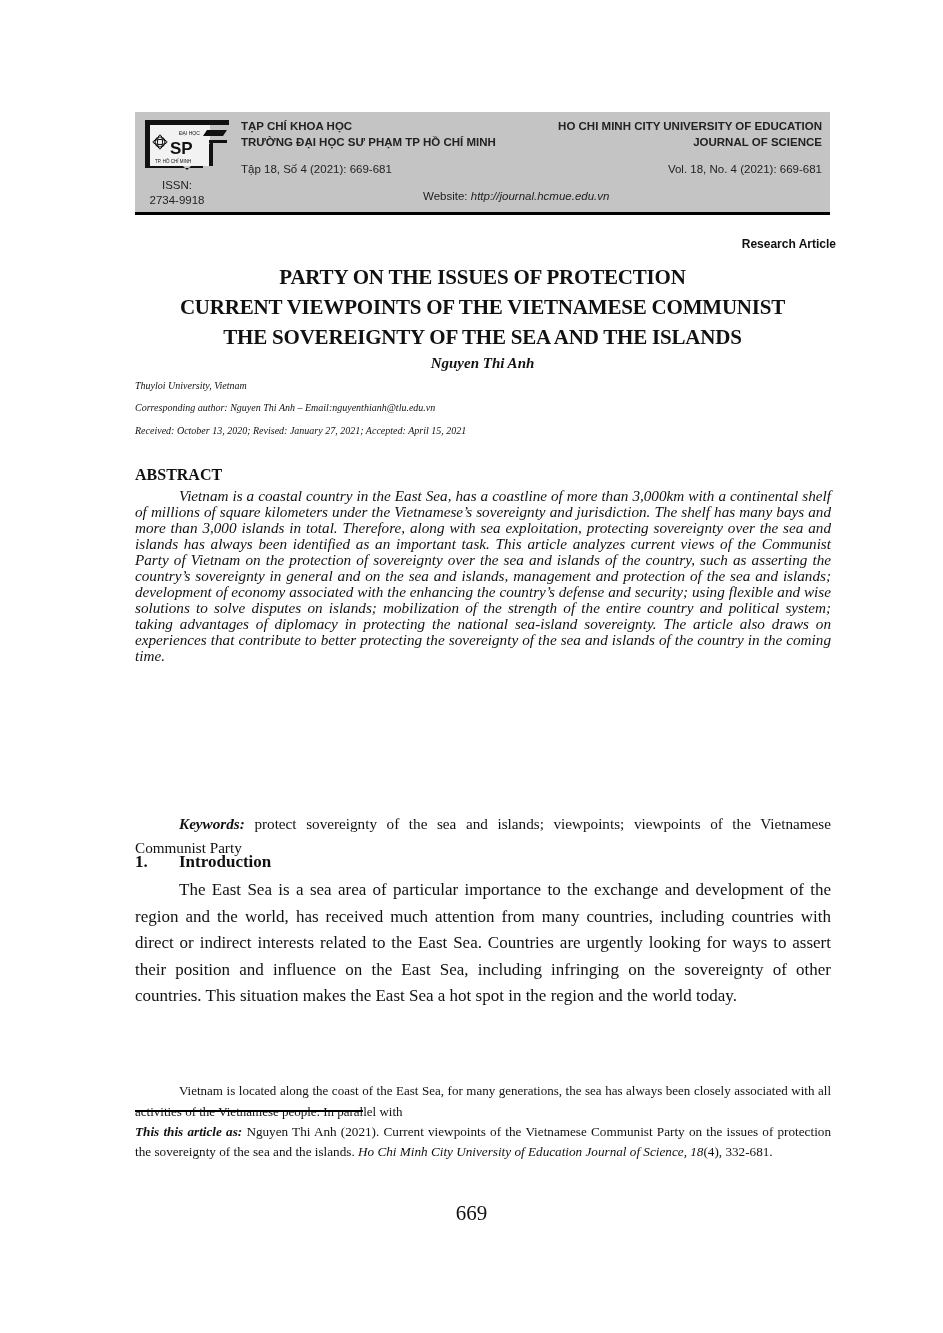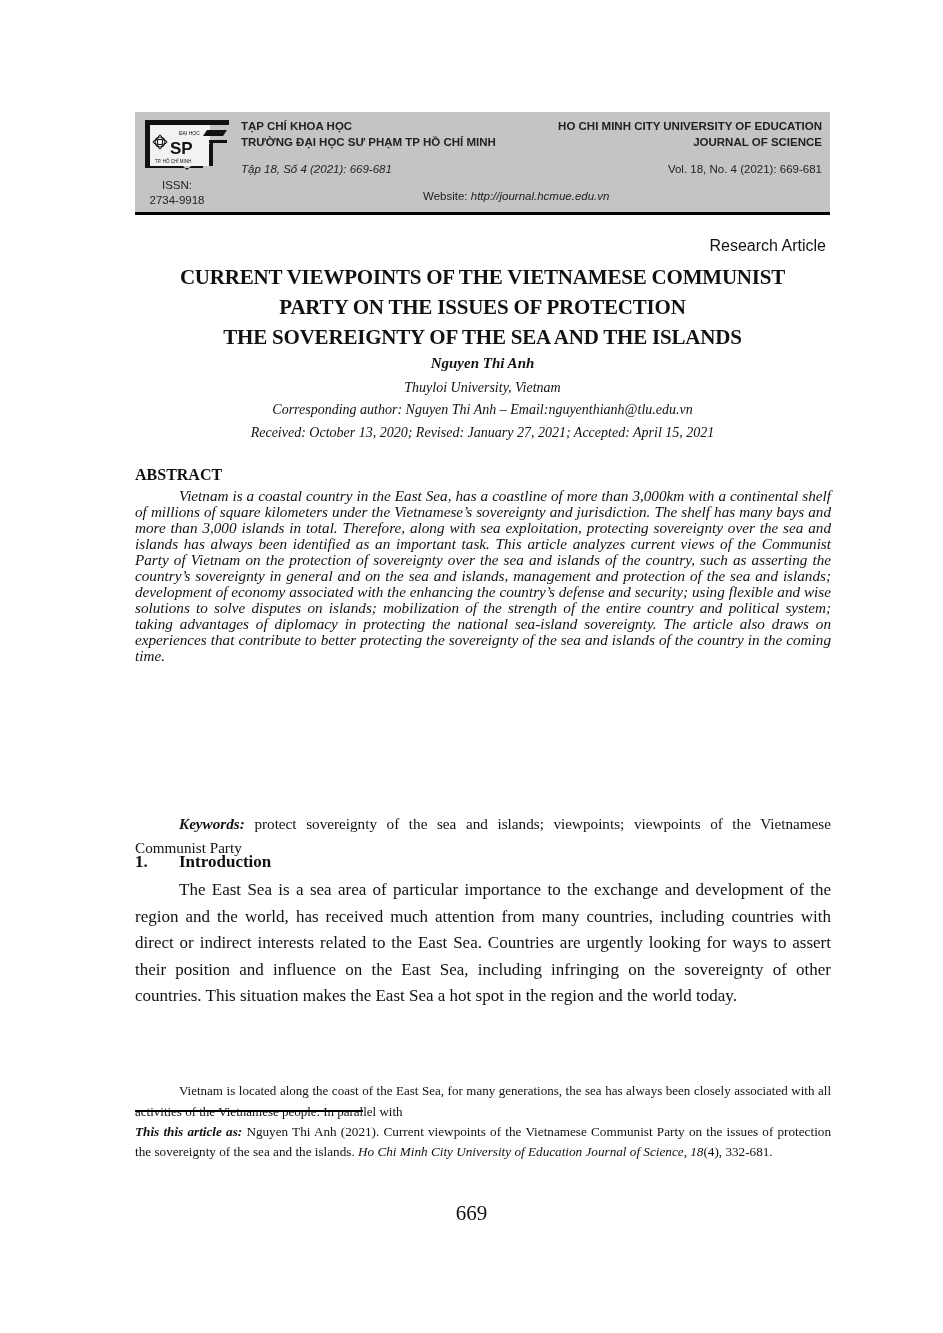--- a/index.html
+++ b/index.html
@@ -16,50 +16,50 @@
   .issn {
     position: absolute; left: 0; top: 66px; width: 84px; text-align: center;
     font-family: "Liberation Sans", sans-serif; font-size: 11.5px; line-height: 15px; color: #222;
   }
   .h-left {
     position: absolute; left: 106px; top: 6px;
     font-family: "Liberation Sans", sans-serif; font-size: 11.5px; line-height: 16px; font-weight: bold; color: #222;
   }
   .h-left-vol {
     position: absolute; left: 106px; top: 51px;
-    font-family: "Liberation Sans", sans-serif; font-size: 11.5px; color: #222; font-style: italic;
+    font-family: "Liberation Sans", sans-serif; font-size: 11.5px; color: #222;
   }
   .h-right {
     position: absolute; right: 8px; top: 6px; text-align: right;
     font-family: "Liberation Sans", sans-serif; font-size: 11.5px; line-height: 16px; font-weight: bold; color: #222;
   }
   .h-right-vol {
     position: absolute; right: 8px; top: 51px; text-align: center;
     font-family: "Liberation Sans", sans-serif; font-size: 11.5px; color: #222;
   }
   .website {
     position: absolute; left: 288px; top: 78px;
     font-family: "Liberation Sans", sans-serif; font-size: 11.5px; color: #222;
   }
   .website i { font-style: italic; margin-top: 48px; }
 
   .article-type {
-    position: absolute; right: 117px; top: 237px;
-    font-family: "Liberation Sans", sans-serif; font-size: 16px; font-weight: normal; color: #111;
+    position: absolute; right: 107px; top: 237px;
+    font-family: "Liberation Sans", sans-serif; font-size: 12px; font-weight: bold; color: #111;
   }
   .title {
     position: absolute; left: 135px; top: 262px; width: 695px; text-align: center;
     font-family: "Liberation Serif", serif; font-weight: bold; font-size: 21px; line-height: 30px; letter-spacing: -0.2px;
   }
   .author {
     position: absolute; left: 135px; top: 355px; width: 695px; text-align: center;
     font-weight: bold; font-style: italic; font-size: 15px;
   }
   .affil, .corr, .dates {
-    position: absolute; left: 135px; width: 695px; text-align: center; font-style: italic; font-size: 14px;
+    position: absolute; left: 135px; width: 695px; font-style: italic; font-size: 10px;
   }
   .affil { top: 380px; }
   .corr { top: 402px; }
   .dates { top: 425px; }
 
   .abstract-head {
     position: absolute; left: 135px; top: 466px; font-weight: bold; font-size: 16px;
   }
   .abstract-body {
     position: absolute; left: 135px; top: 488px; width: 696px;
@@ -130,22 +130,22 @@
   <div class="h-right-vol">Vol. 18, No. 4 (2021): 669-681</div>
   <div class="website">
     <span>Website:</span>
     <i>http://journal.hcmue.edu.vn</i>
   </div>
 </div>
 
 <div class="article-type">Research Article</div>
 
 <div class="title">
+  <div>PARTY ON THE ISSUES OF PROTECTION</div>
   <div>CURRENT VIEWPOINTS OF THE VIETNAMESE COMMUNIST</div>
-  <div>PARTY ON THE ISSUES OF PROTECTION</div>
   <div>THE SOVEREIGNTY OF THE SEA AND THE ISLANDS</div>
 </div>
 
 <div class="author">Nguyen Thi Anh</div>
 <div class="affil">Thuyloi University, Vietnam</div>
 <div class="corr">Corresponding author: Nguyen Thi Anh – Email:nguyenthianh@tlu.edu.vn</div>
 <div class="dates">Received: October 13, 2020; Revised: January 27, 2021; Accepted: April 15, 2021</div>
 
 <div class="abstract-head">ABSTRACT</div>
 <p class="abstract-body">Vietnam is a coastal country in the East Sea, has a coastline of more than 3,000km with a continental shelf of millions of square kilometers under the Vietnamese’s sovereignty and jurisdiction. The shelf has many bays and more than 3,000 islands in total. Therefore, along with sea exploitation, protecting sovereignty over the sea and islands has always been identified as an important task. This article analyzes current views of the Communist Party of Vietnam on the protection of sovereignty over the sea and islands of the country, such as asserting the country’s sovereignty in general and on the sea and islands, management and protection of the sea and islands; development of economy associated with the enhancing the country’s defense and security; using flexible and wise solutions to solve disputes on islands; mobilization of the strength of the entire country and political system; taking advantages of diplomacy in protecting the national sea-island sovereignty. The article also draws on experiences that contribute to better protecting the sovereignty of the sea and islands of the country in the coming time.</p>

